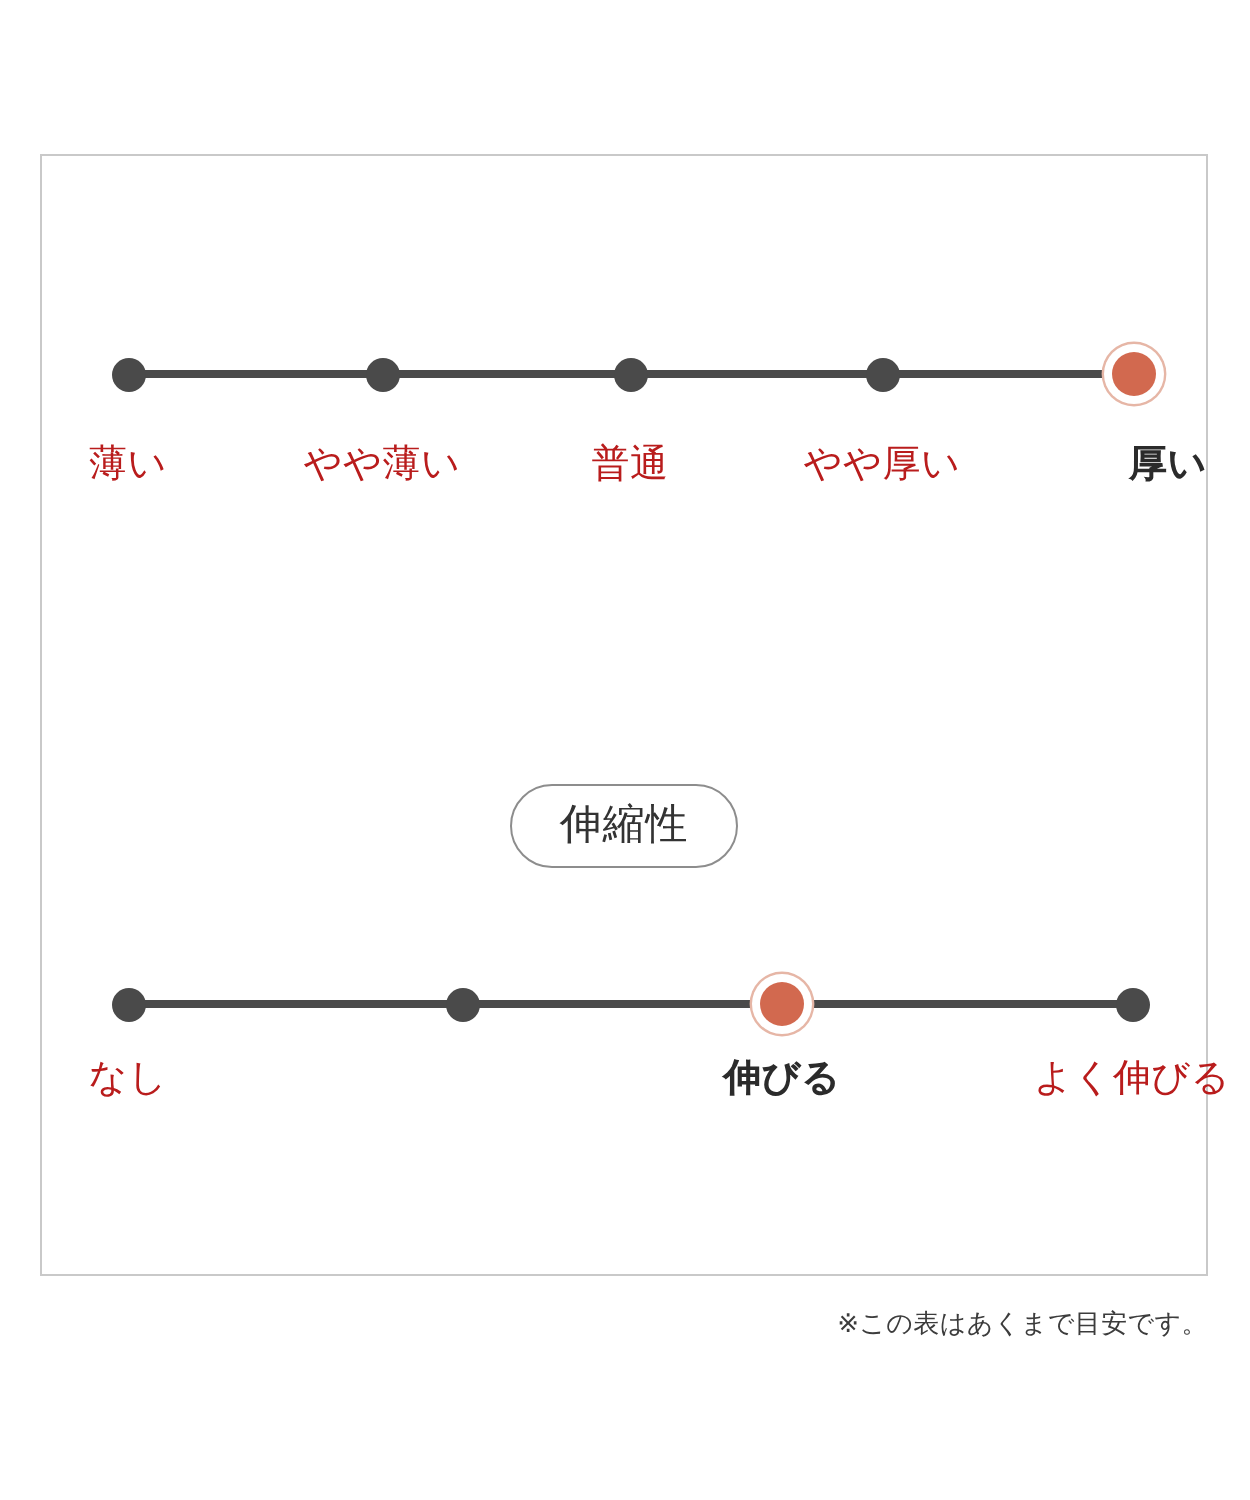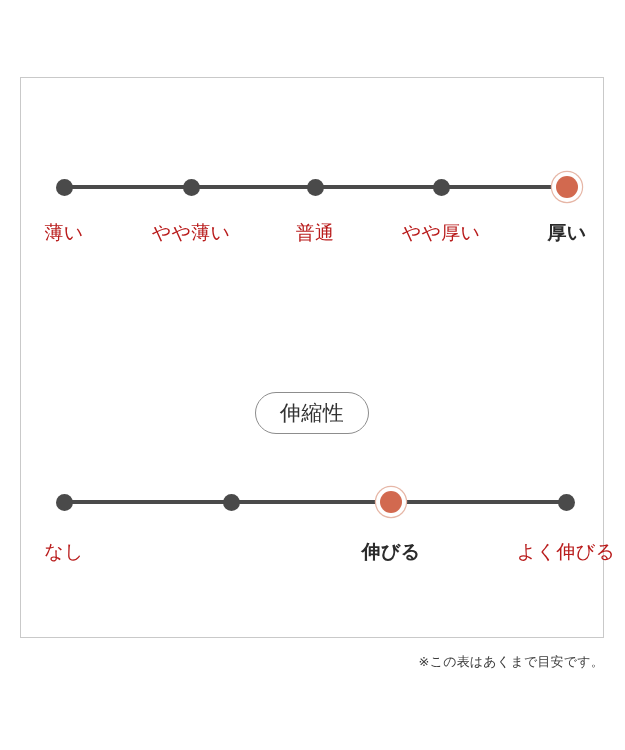--- a/index.html
+++ b/index.html
@@ -111,21 +111,21 @@
     font-size: 19px;
     line-height: 28px;
     color: #b91c1c;
     letter-spacing: 0.3px;
   }
   .label.bold {
     font-weight: bold;
     color: #2b2b2b;
   }
   .labels-thickness { margin-top: 12px; }
-  .labels-stretch   { margin-top: 16px; text-align: right; }
+  .labels-stretch   { margin-top: 4px; text-align: right; }
 
   
   .footnote {
     position: absolute;
     right: 21px;
     top: 650px;
     font-size: 13px;
     line-height: 24px;
     color: #3c3c3c;
     white-space: nowrap;
@@ -150,21 +150,21 @@
         <div class="dot" style="left:294px;"></div>
         <div class="dot" style="left:420px;"></div>
         <div class="dot active" style="left:546px;"></div>
       </div>
 
       <div class="labels labels-thickness">
         <div class="label" style="left:43px;">薄い</div>
         <div class="label" style="left:170px;">やや薄い</div>
         <div class="label" style="left:294px;">普通</div>
         <div class="label" style="left:420px;">やや厚い</div>
-        <div class="label bold" style="left:546px;">厚い</div>
+        <div class="label bold" style="left:563px;">厚い</div>
       </div>
 
     </div>
 
     <div class="section section-stretch">
 
       <div class="pill-wrap">
         <div class="pill">伸縮性</div>
       </div>
 

